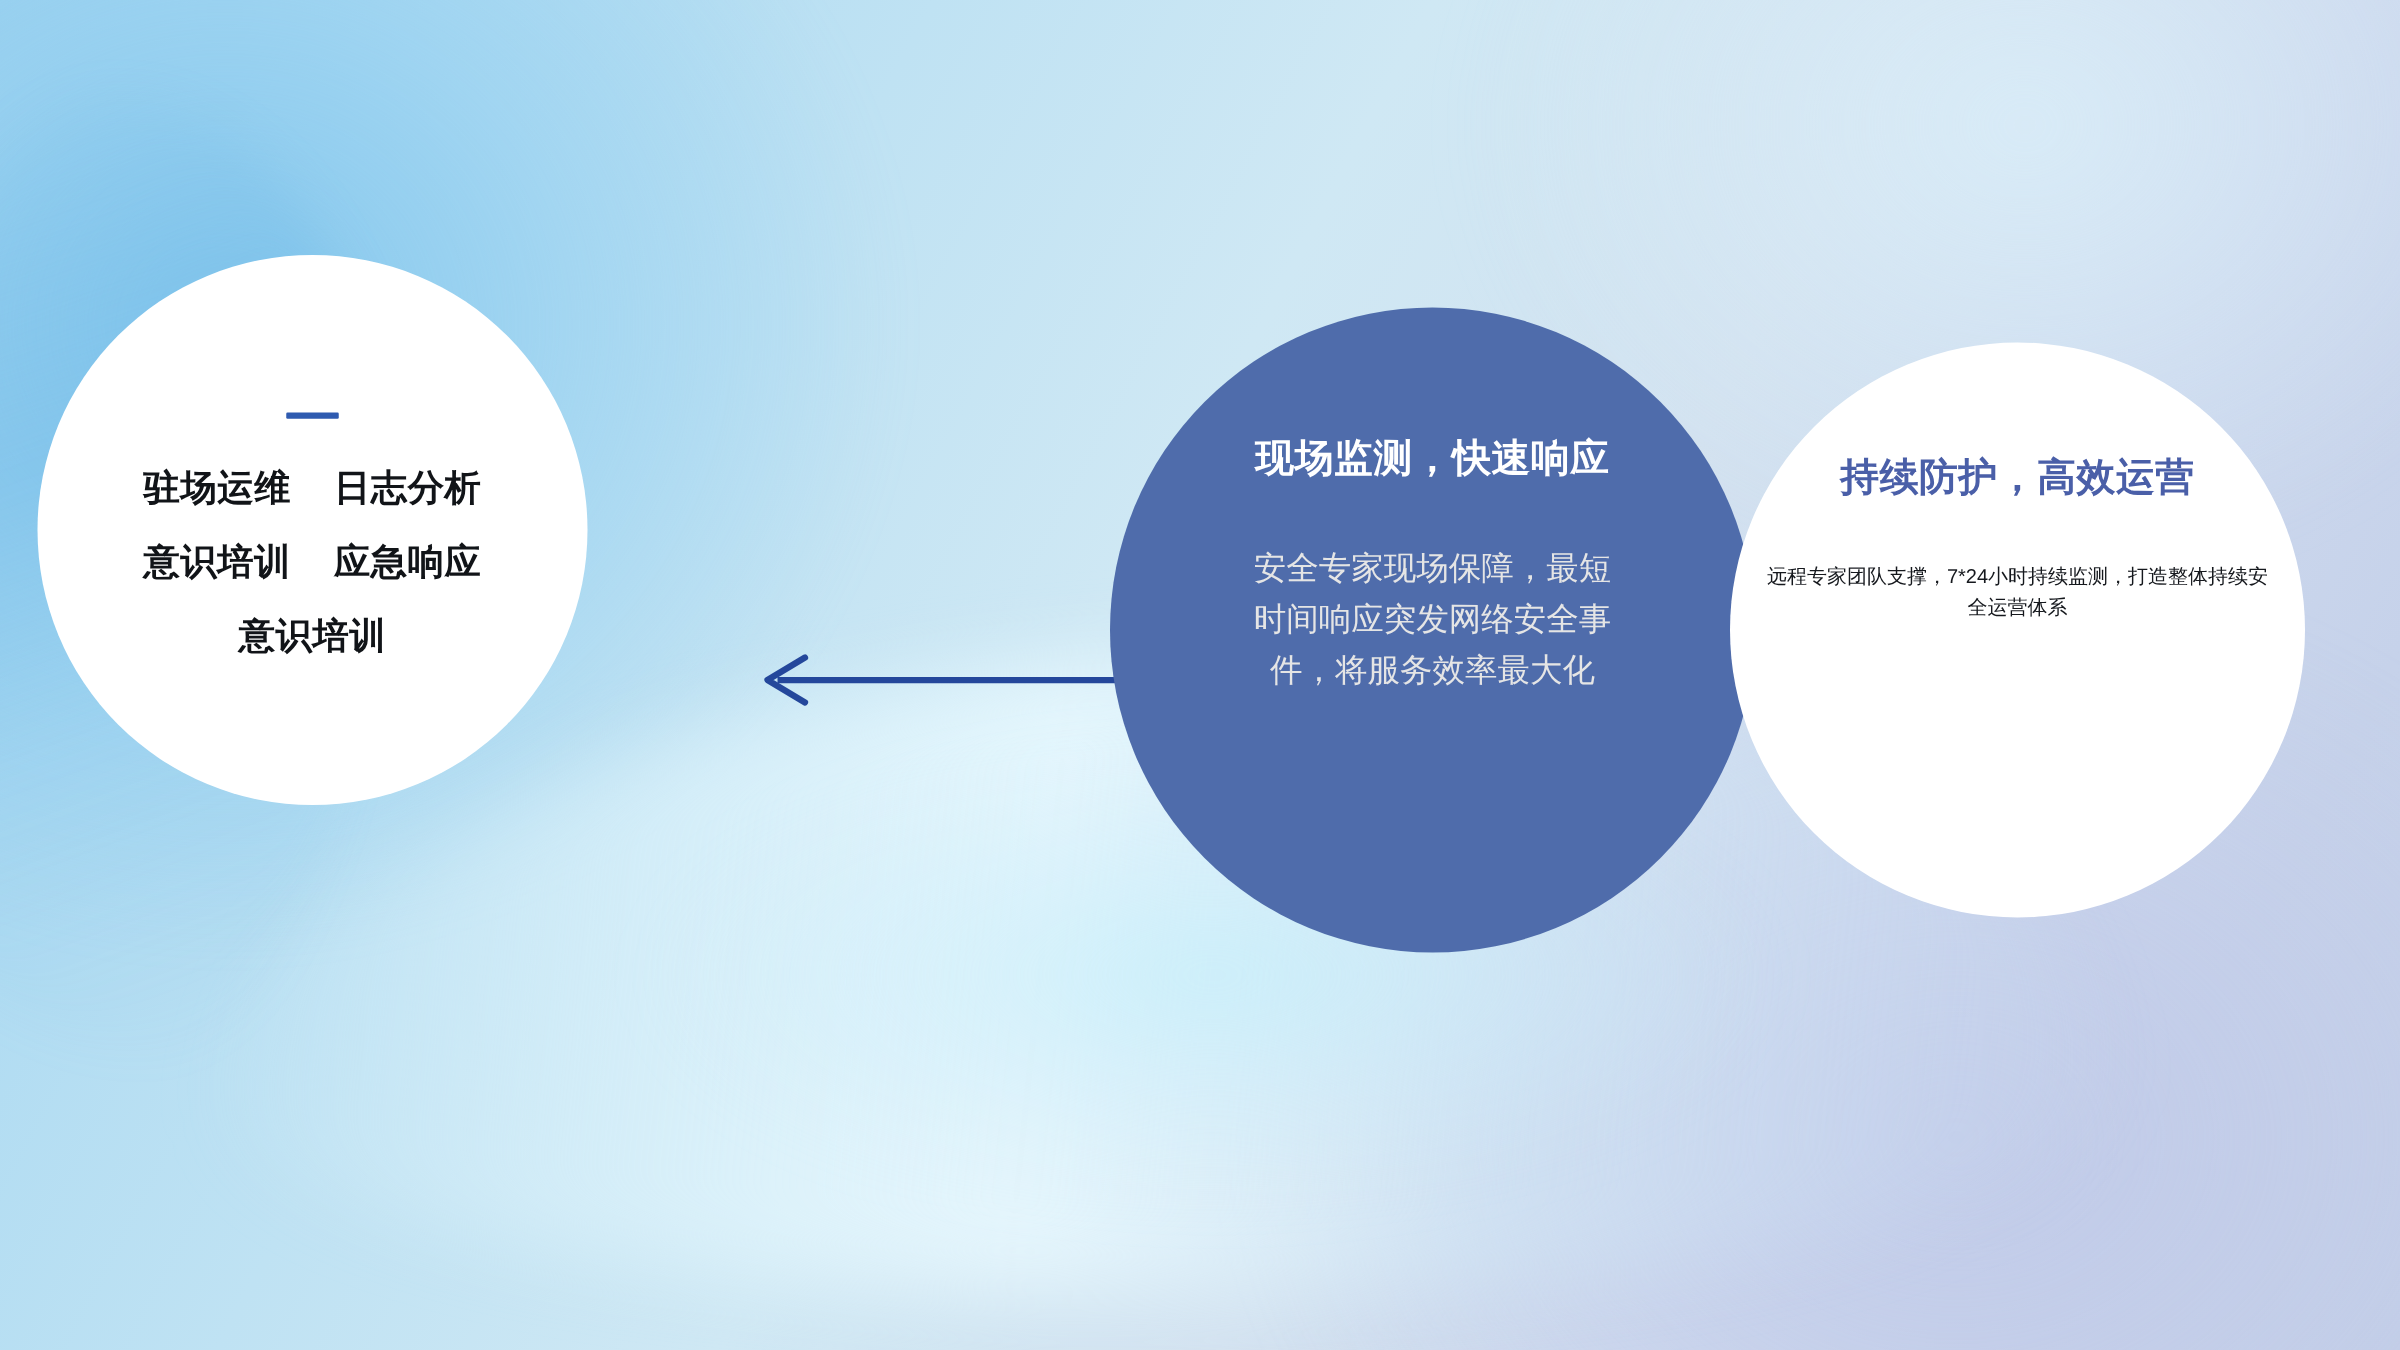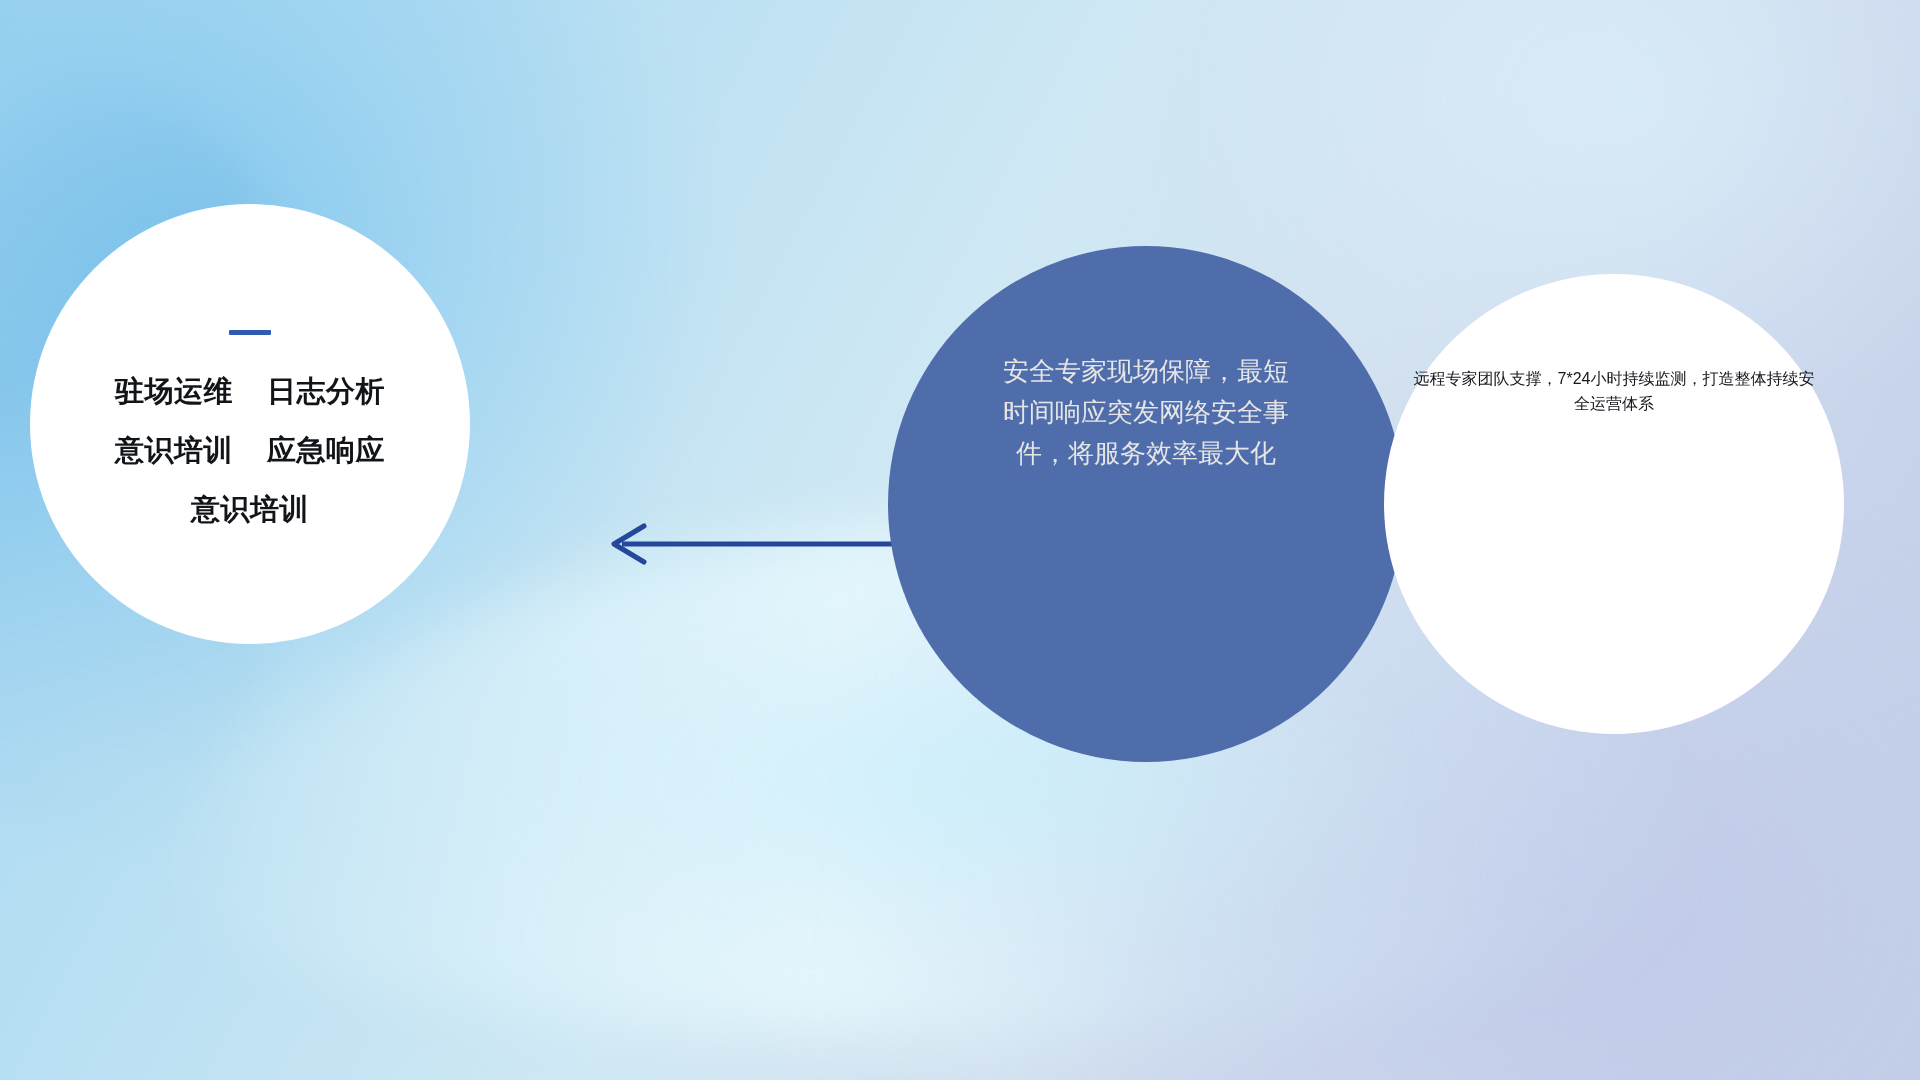--- a/index.html
+++ b/index.html
@@ -255,20 +255,22 @@
   </div>
 
   <div class="circle" id="circle-left">
     <div class="dash"></div>
     <div class="left-line">驻场运维    日志分析</div>
     <div class="left-line">意识培训    应急响应</div>
     <div class="left-line">意识培训</div>
   </div>
 
   <div class="circle" id="circle-mid">
+    <div class="card-title">现场监测，快速响应</div>
     <div class="card-body">安全专家现场保障，最短时间响应突发网络安全事件，将服务效率最大化</div>
   </div>
 
   <div class="circle" id="circle-right">
+    <div class="card-title">持续防护，高效运营</div>
     <div class="card-body">远程专家团队支撑，7*24小时持续监测，打造整体持续安全运营体系</div>
   </div>
 
 </div>
 
 </body></html>

